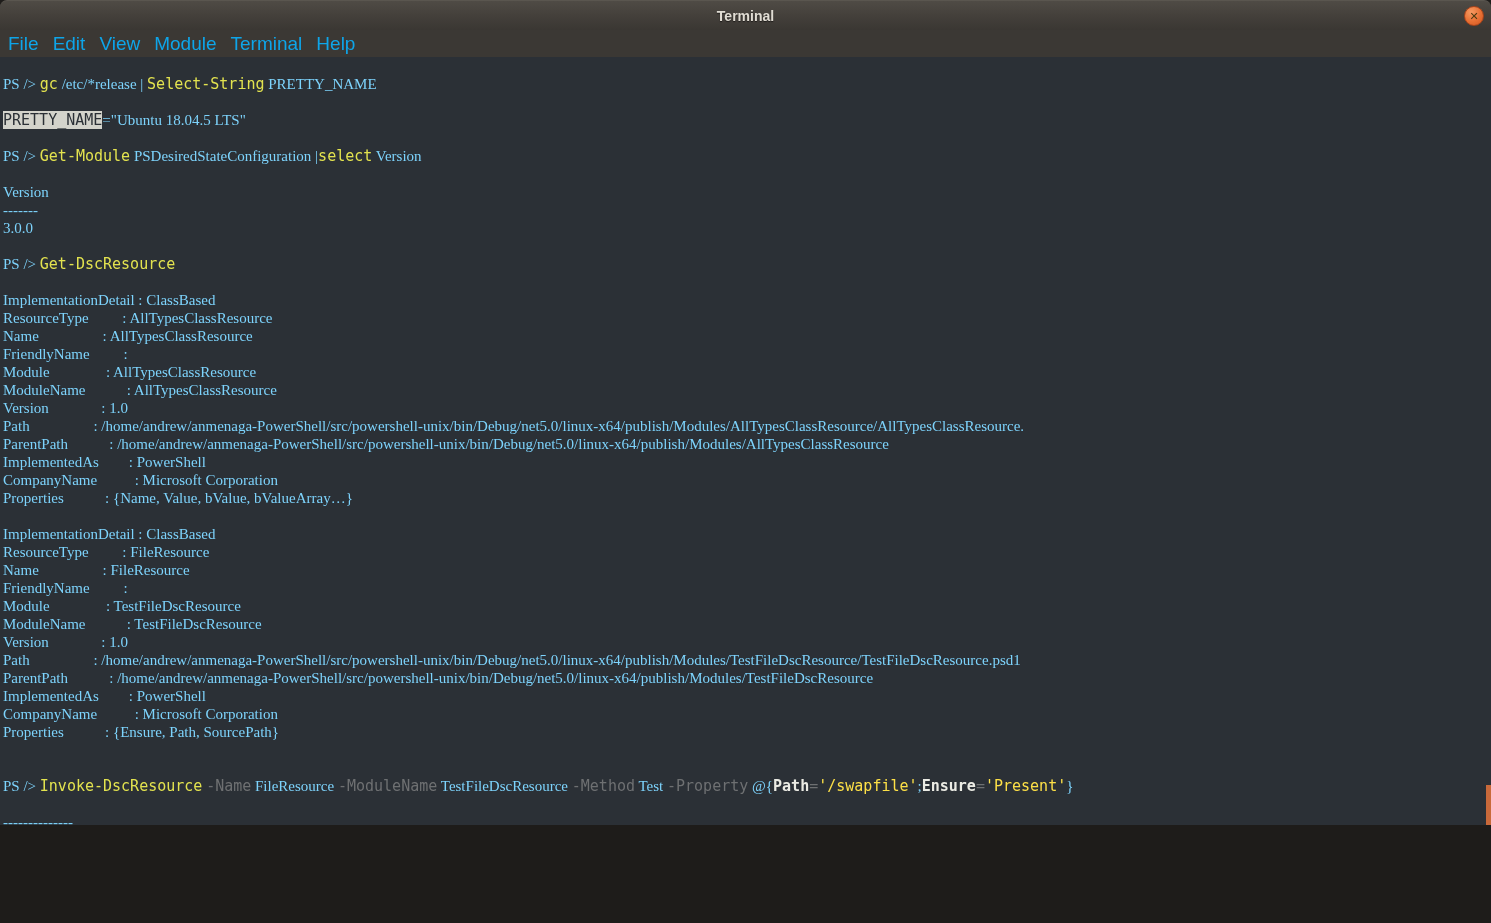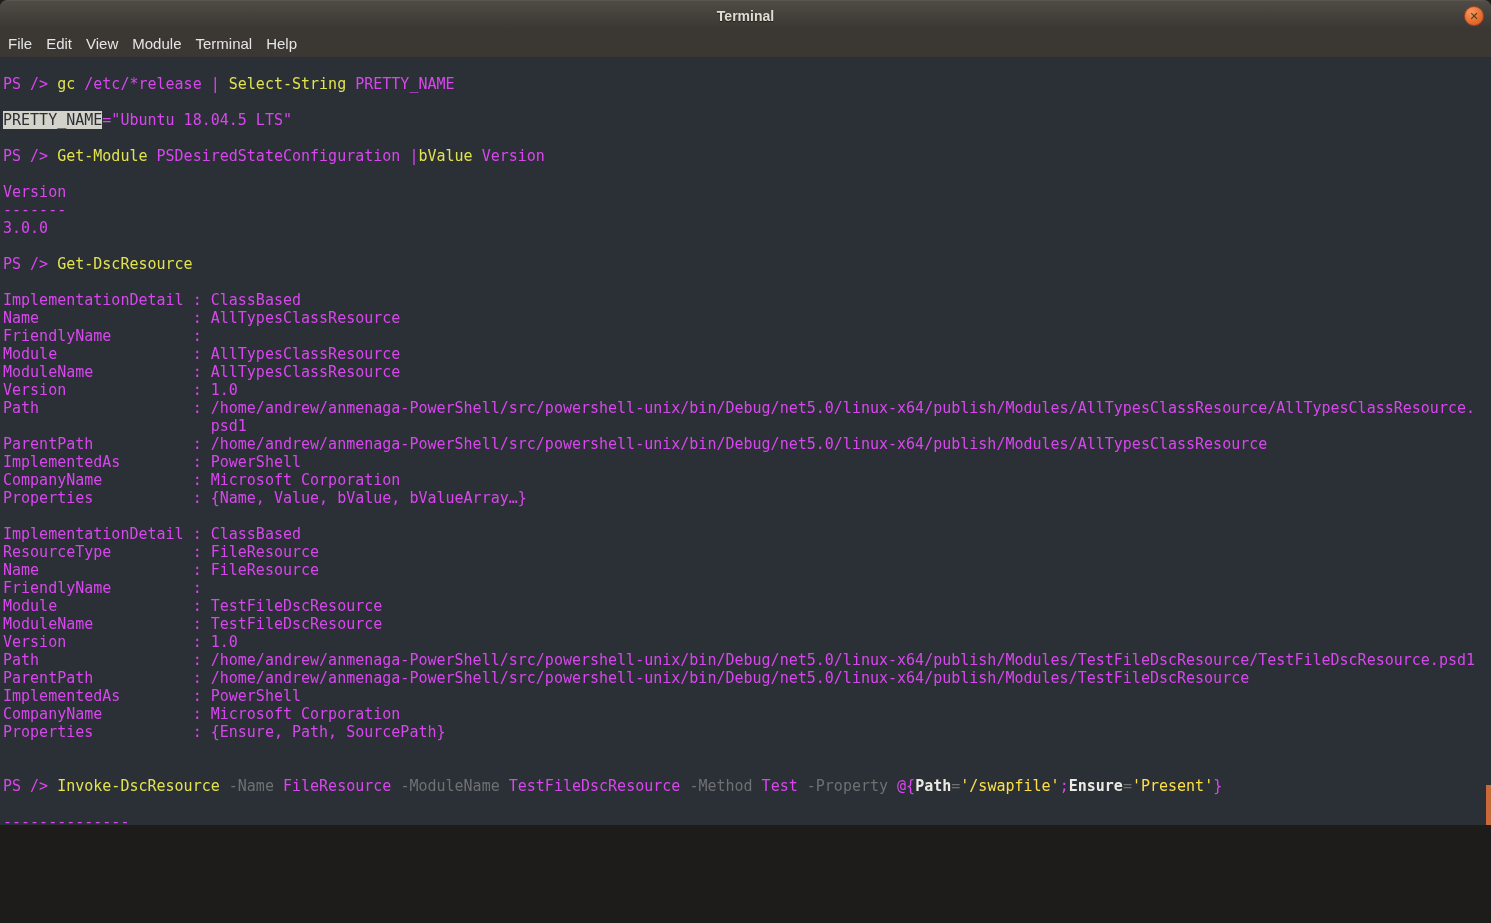--- a/index.html
+++ b/index.html
@@ -38,36 +38,36 @@
     transform:translateY(-0.5px);
   }
 
   
   .menubar {
     height:27px; background:#3b3834;
     display:flex; align-items:center;
     padding-left:8px;
   }
   .menu-item {
-    font-size:15px; color:#e5e5e5;
+    font-size:19px; color:#0ea5e9;
     margin-right:14px; white-space:nowrap;
   }
 
   
   .terminal {
     position:absolute; top:57px; left:0; right:0; bottom:0;
     background:#2b3036;
     padding:18px 0 0 3px;
     font-family:"DejaVu Sans Mono", monospace;
     font-size:15px; line-height:18px;
     color:#d3d3cb;
     overflow:hidden;
   }
   .line { white-space:pre; height:18px; }
-  .s-fg  { color:#d946ef; }
+  .s-fg  { color:#7dd3fc;font-family:Liberation Serif, serif; }
   .s-cmd { color:#e3e34f; font-weight:normal; }
   .s-dim { color:#6e7072; }
   .s-str { color:#fde047; }
   .s-mem { color:#ebebe4; font-weight:bold; }
   .s-hl  { background:#d3d3cb; color:#2b3036; }
 
   .scroll-thumb {
     position:absolute; right:0; bottom:0;
     width:5px; height:40px;
     background:#c9693a;
@@ -92,36 +92,36 @@
     <span class="menu-item">Module</span>
     <span class="menu-item">Terminal</span>
     <span class="menu-item">Help</span>
   </div>
 
   <div class="terminal">
       <div class="line"><span class="s-fg">PS /&gt; </span><span class="s-cmd">gc</span><span class="s-fg"> /etc/*release | </span><span class="s-cmd">Select-String</span><span class="s-fg"> PRETTY_NAME</span></div>
       <div class="line"> </div>
       <div class="line"><span class="s-hl">PRETTY_NAME</span><span class="s-fg">="Ubuntu 18.04.5 LTS"</span></div>
       <div class="line"> </div>
-      <div class="line"><span class="s-fg">PS /&gt; </span><span class="s-cmd">Get-Module</span><span class="s-fg"> PSDesiredStateConfiguration |</span><span class="s-cmd">bValue</span><span class="s-fg"> Version</span></div>
+      <div class="line"><span class="s-fg">PS /&gt; </span><span class="s-cmd">Get-Module</span><span class="s-fg"> PSDesiredStateConfiguration |</span><span class="s-cmd">select</span><span class="s-fg"> Version</span></div>
       <div class="line"> </div>
       <div class="line"><span class="s-fg">Version</span></div>
       <div class="line"><span class="s-fg">-------</span></div>
       <div class="line"><span class="s-fg">3.0.0</span></div>
       <div class="line"> </div>
       <div class="line"><span class="s-fg">PS /&gt; </span><span class="s-cmd">Get-DscResource</span></div>
       <div class="line"> </div>
       <div class="line"><span class="s-fg">ImplementationDetail : ClassBased</span></div>
+      <div class="line"><span class="s-fg">ResourceType         : AllTypesClassResource</span></div>
       <div class="line"><span class="s-fg">Name                 : AllTypesClassResource</span></div>
       <div class="line"><span class="s-fg">FriendlyName         :</span></div>
       <div class="line"><span class="s-fg">Module               : AllTypesClassResource</span></div>
       <div class="line"><span class="s-fg">ModuleName           : AllTypesClassResource</span></div>
       <div class="line"><span class="s-fg">Version              : 1.0</span></div>
       <div class="line"><span class="s-fg">Path                 : /home/andrew/anmenaga-PowerShell/src/powershell-unix/bin/Debug/net5.0/linux-x64/publish/Modules/AllTypesClassResource/AllTypesClassResource.</span></div>
-      <div class="line"><span class="s-fg">                       psd1</span></div>
       <div class="line"><span class="s-fg">ParentPath           : /home/andrew/anmenaga-PowerShell/src/powershell-unix/bin/Debug/net5.0/linux-x64/publish/Modules/AllTypesClassResource</span></div>
       <div class="line"><span class="s-fg">ImplementedAs        : PowerShell</span></div>
       <div class="line"><span class="s-fg">CompanyName          : Microsoft Corporation</span></div>
       <div class="line"><span class="s-fg">Properties           : {Name, Value, bValue, bValueArray…}</span></div>
       <div class="line"> </div>
       <div class="line"><span class="s-fg">ImplementationDetail : ClassBased</span></div>
       <div class="line"><span class="s-fg">ResourceType         : FileResource</span></div>
       <div class="line"><span class="s-fg">Name                 : FileResource</span></div>
       <div class="line"><span class="s-fg">FriendlyName         :</span></div>
       <div class="line"><span class="s-fg">Module               : TestFileDscResource</span></div>

